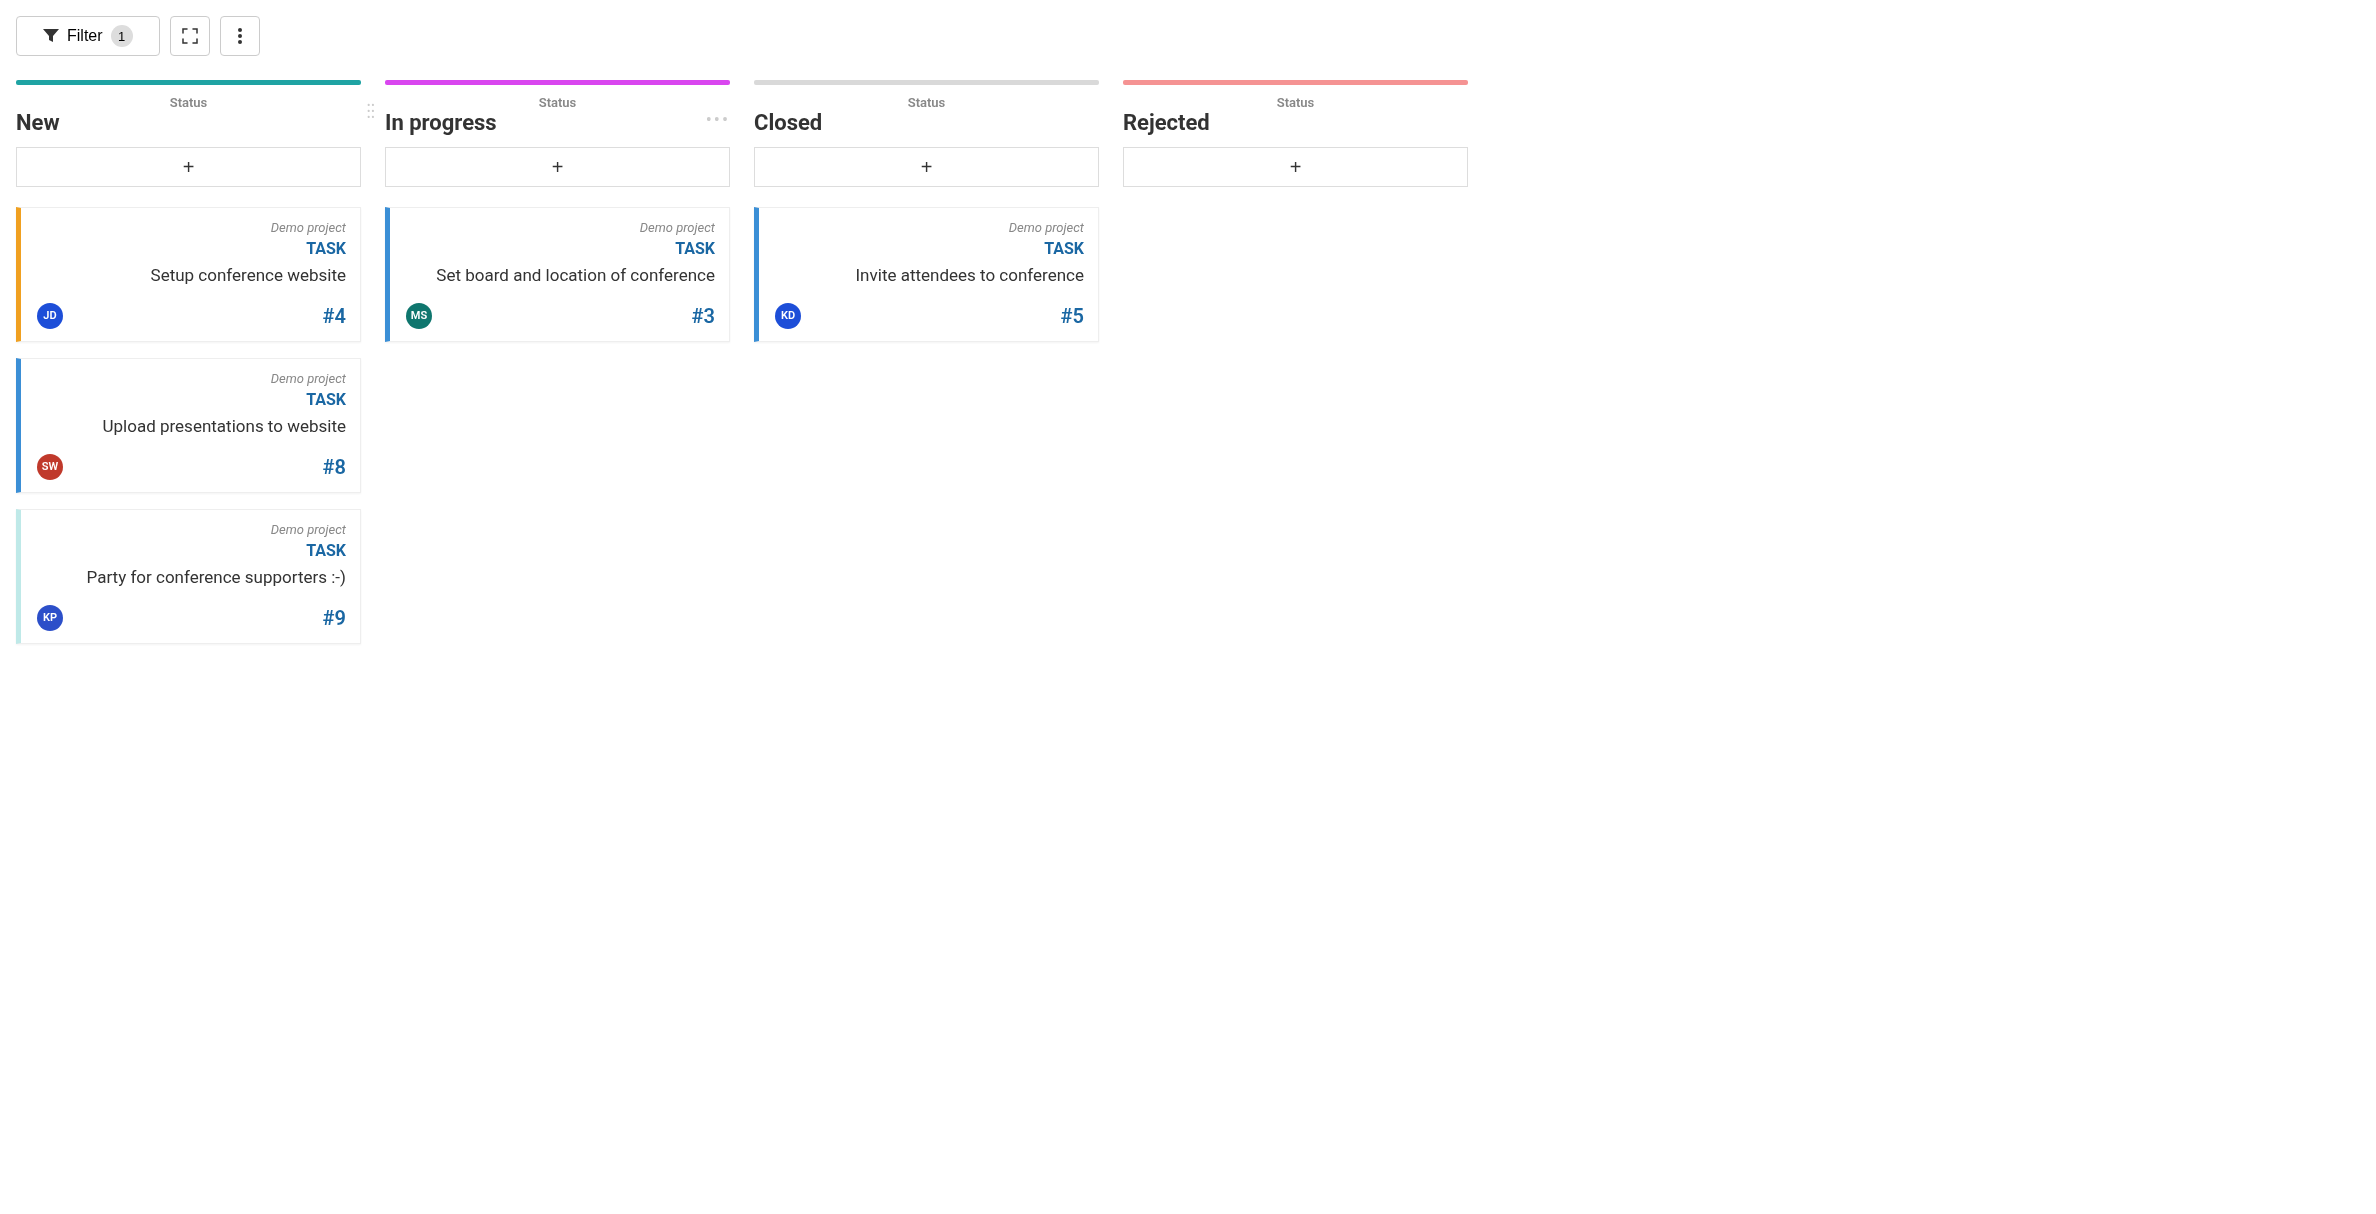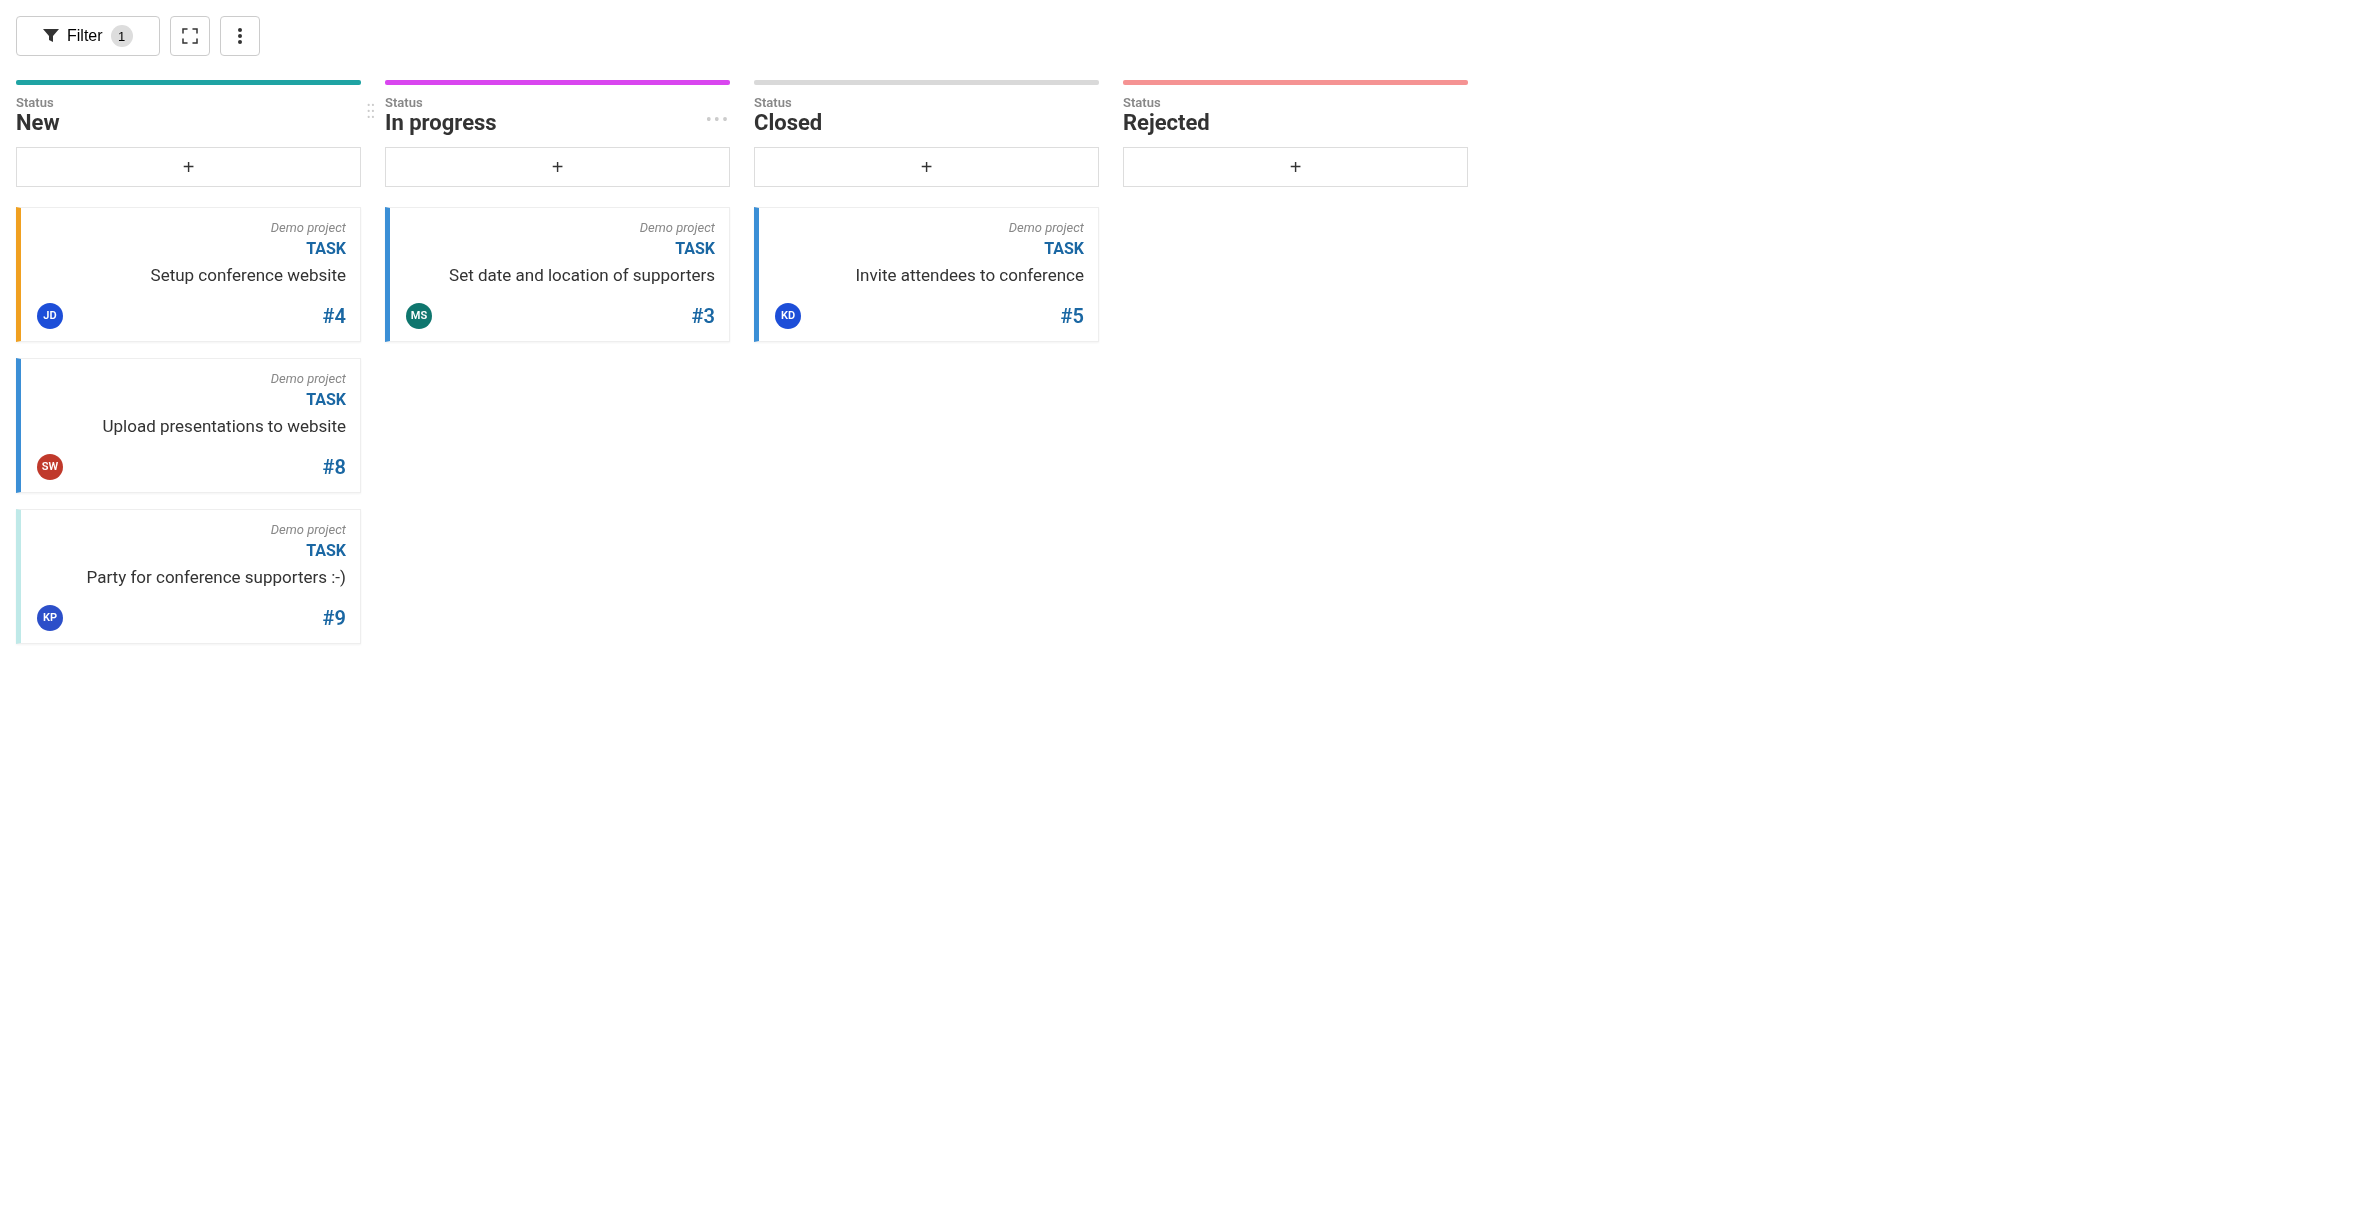--- a/index.html
+++ b/index.html
@@ -92,20 +92,21 @@
     margin-bottom: 10px;
   }
   .column-header {
     position: relative;
     margin-bottom: 12px;
   }
   .column-label {
     font-size: 13px;
     color: #888;
     font-weight: 600;
+    text-align: center;
   }
   .column-title {
     font-size: 22px;
     font-weight: 700;
     color: #333;
   }
   .drag-handle {
     position: absolute;
     left: -18px;
     top: 8px;
@@ -266,21 +267,21 @@
         <div class="column-menu">•••</div>
         <div class="column-label">Status</div>
         <div class="column-title">In progress</div>
       </div>
       <button class="add-card-button">
         <span>+</span>
       </button>
       <div class="card" style="border-left-color: rgb(59, 143, 214);">
         <div class="card-project">Demo project</div>
         <div class="card-type">TASK</div>
-        <div class="card-title">Set date and location of supporters</div>
+        <div class="card-title">Set board and location of conference</div>
         <div class="card-footer">
           <div class="avatar" style="background: #0f766e;">MS</div>
           <div class="card-id">#3</div>
         </div>
       </div>
     </div>
     <div class="column">
       <div class="column-bar" style="background: rgb(217, 217, 217);"></div>
       <div class="column-header">
         <div class="column-label">Status</div>

